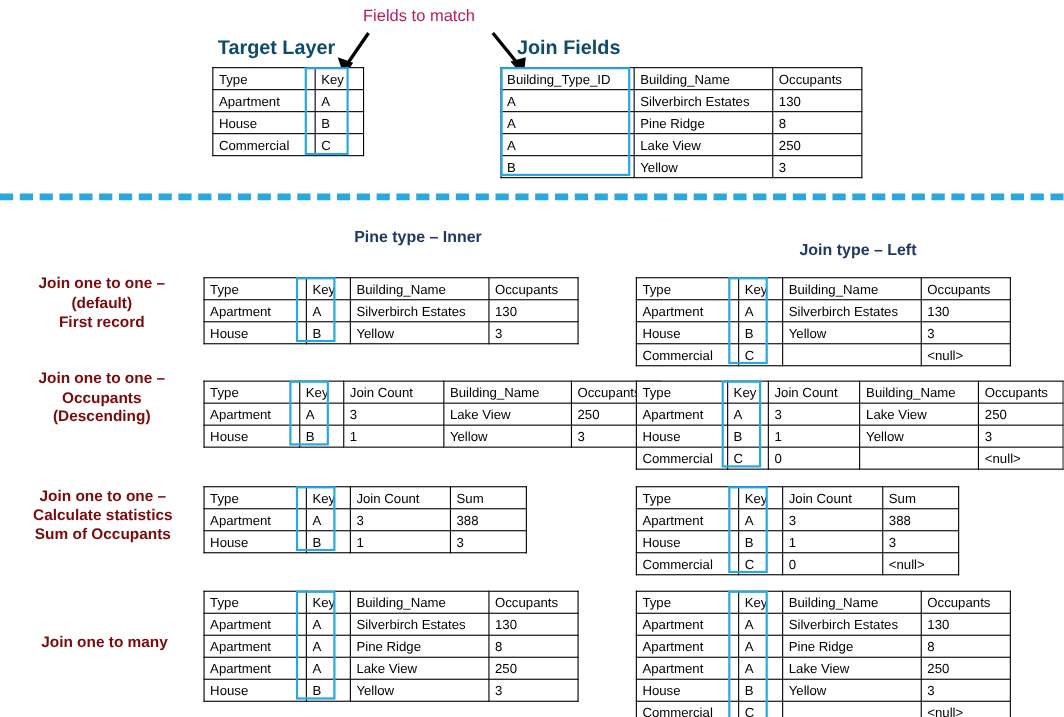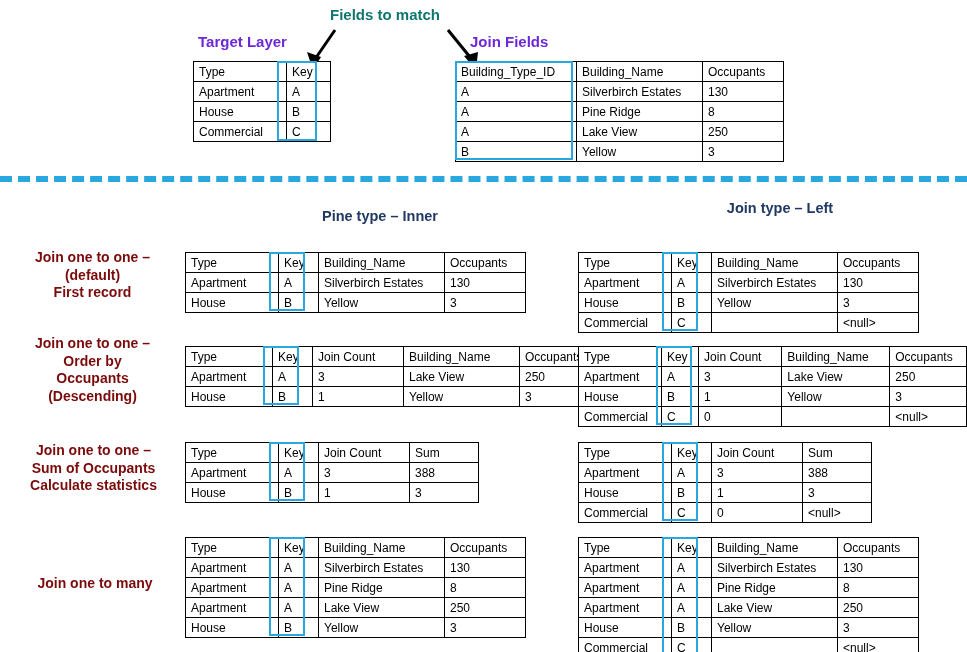--- a/index.html
+++ b/index.html
@@ -7,28 +7,28 @@
     width:967px;height:652px;
     background:#ffffff;
     font-family:"Liberation Sans", sans-serif;
     font-size:12px;
     color:#000;
     position:relative;
     overflow:hidden;
   }
   .abs{position:absolute;}
   .lbl-head{
-    color:#6d28d9;
+    color:#0c4a6e;
     font-weight:bold;
-    font-size:15px;
+    font-size:18px;
     text-align:right;
   }
   .annot{
-    color:#0f766e;
-    font-weight:bold;
+    color:#be185d;
+    font-weight:normal;
     font-size:15px;
   }
   .rowlabel{
     color:#7B0A0A;
     font-weight:bold;
     font-size:14px;
     text-align:center;
     line-height:1.25;
   }
   .jointype{
@@ -140,39 +140,38 @@
         <td>3</td>
       </tr>
     </tbody>
   </table>
   <div class="hl" style="left:0px;top:0px;width:118px;height:99px;"></div>
 </div>
 
 <div class="dashline"></div>
 
 <div class="abs jointype" style="left:255px;top:208px;width:250px;">Pine type – Inner</div>
-<div class="abs jointype" style="left:655px;top:200px;width:250px;">Join type – Left</div>
+<div class="abs jointype" style="left:655px;top:220px;width:250px;">Join type – Left</div>
 
 <div class="abs rowlabel" style="left:10px;top:249px;width:165px;">
   <div>Join one to one –</div>
   <div>(default)</div>
   <div>First record</div>
 </div>
 
 <div class="abs rowlabel" style="left:10px;top:335px;width:165px;">
   <div>Join one to one –</div>
-  <div>Order by</div>
   <div>Occupants</div>
   <div>(Descending)</div>
 </div>
 
 <div class="abs rowlabel" style="left:6px;top:442px;width:175px;">
   <div>Join one to one –</div>
+  <div>Calculate statistics</div>
   <div>Sum of Occupants</div>
-  <div>Calculate statistics</div>
 </div>
 
 <div class="abs rowlabel" style="left:10px;top:575px;width:170px;">
   <div>Join one to many</div>
 </div>
 
 <div class="abs" style="left:185px;top:252px;">
   <table class="grid">
     <thead>
         <tr>

